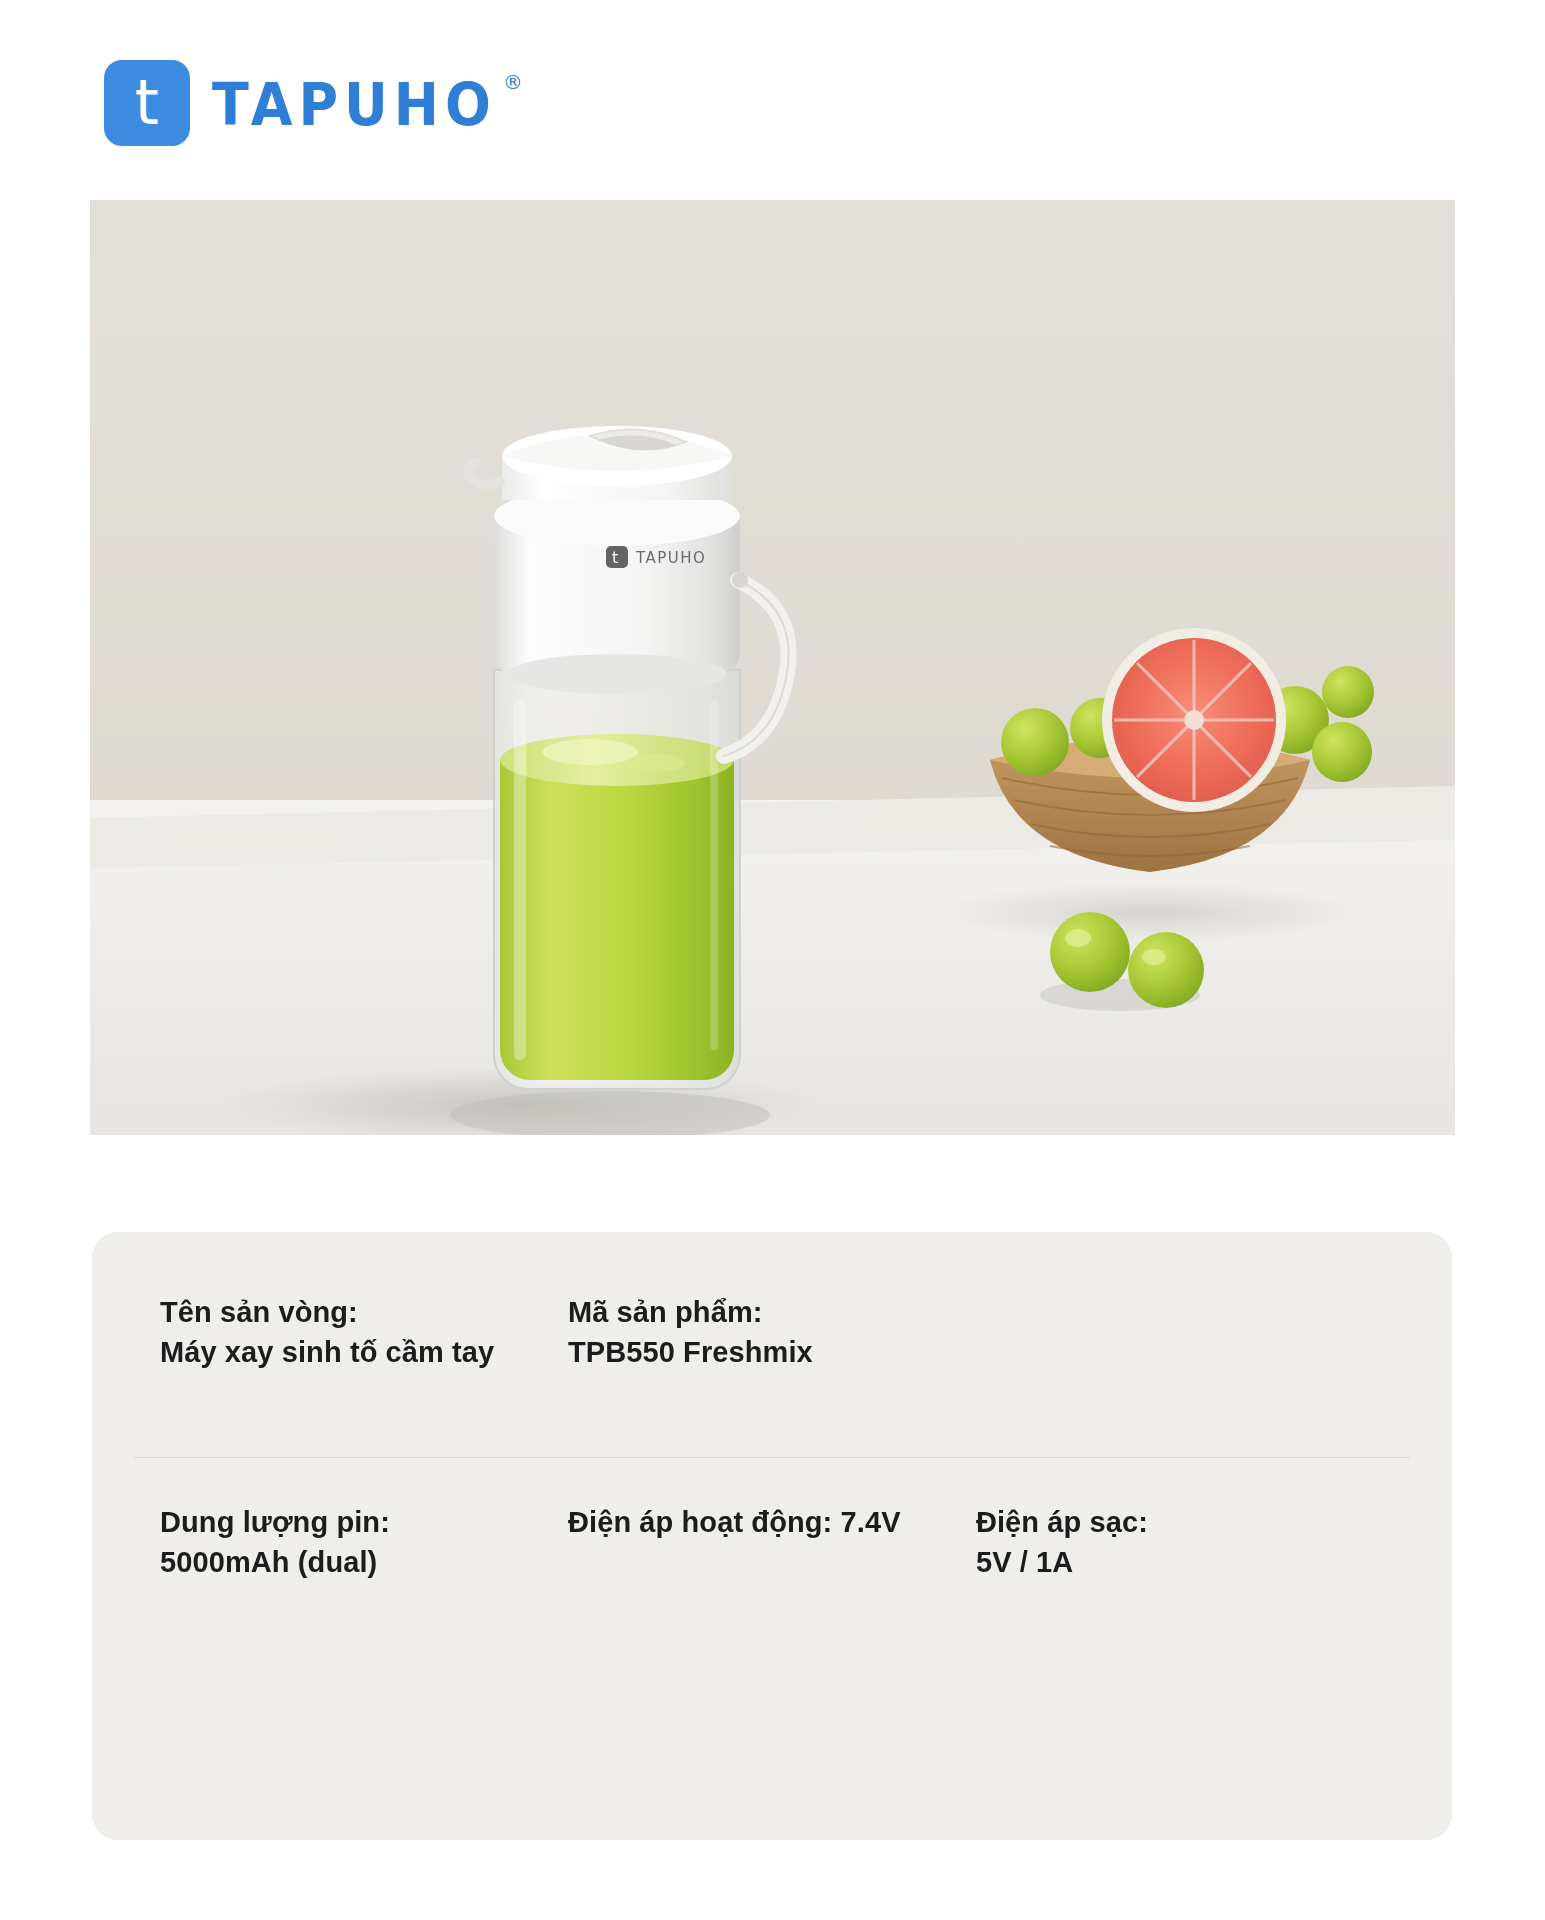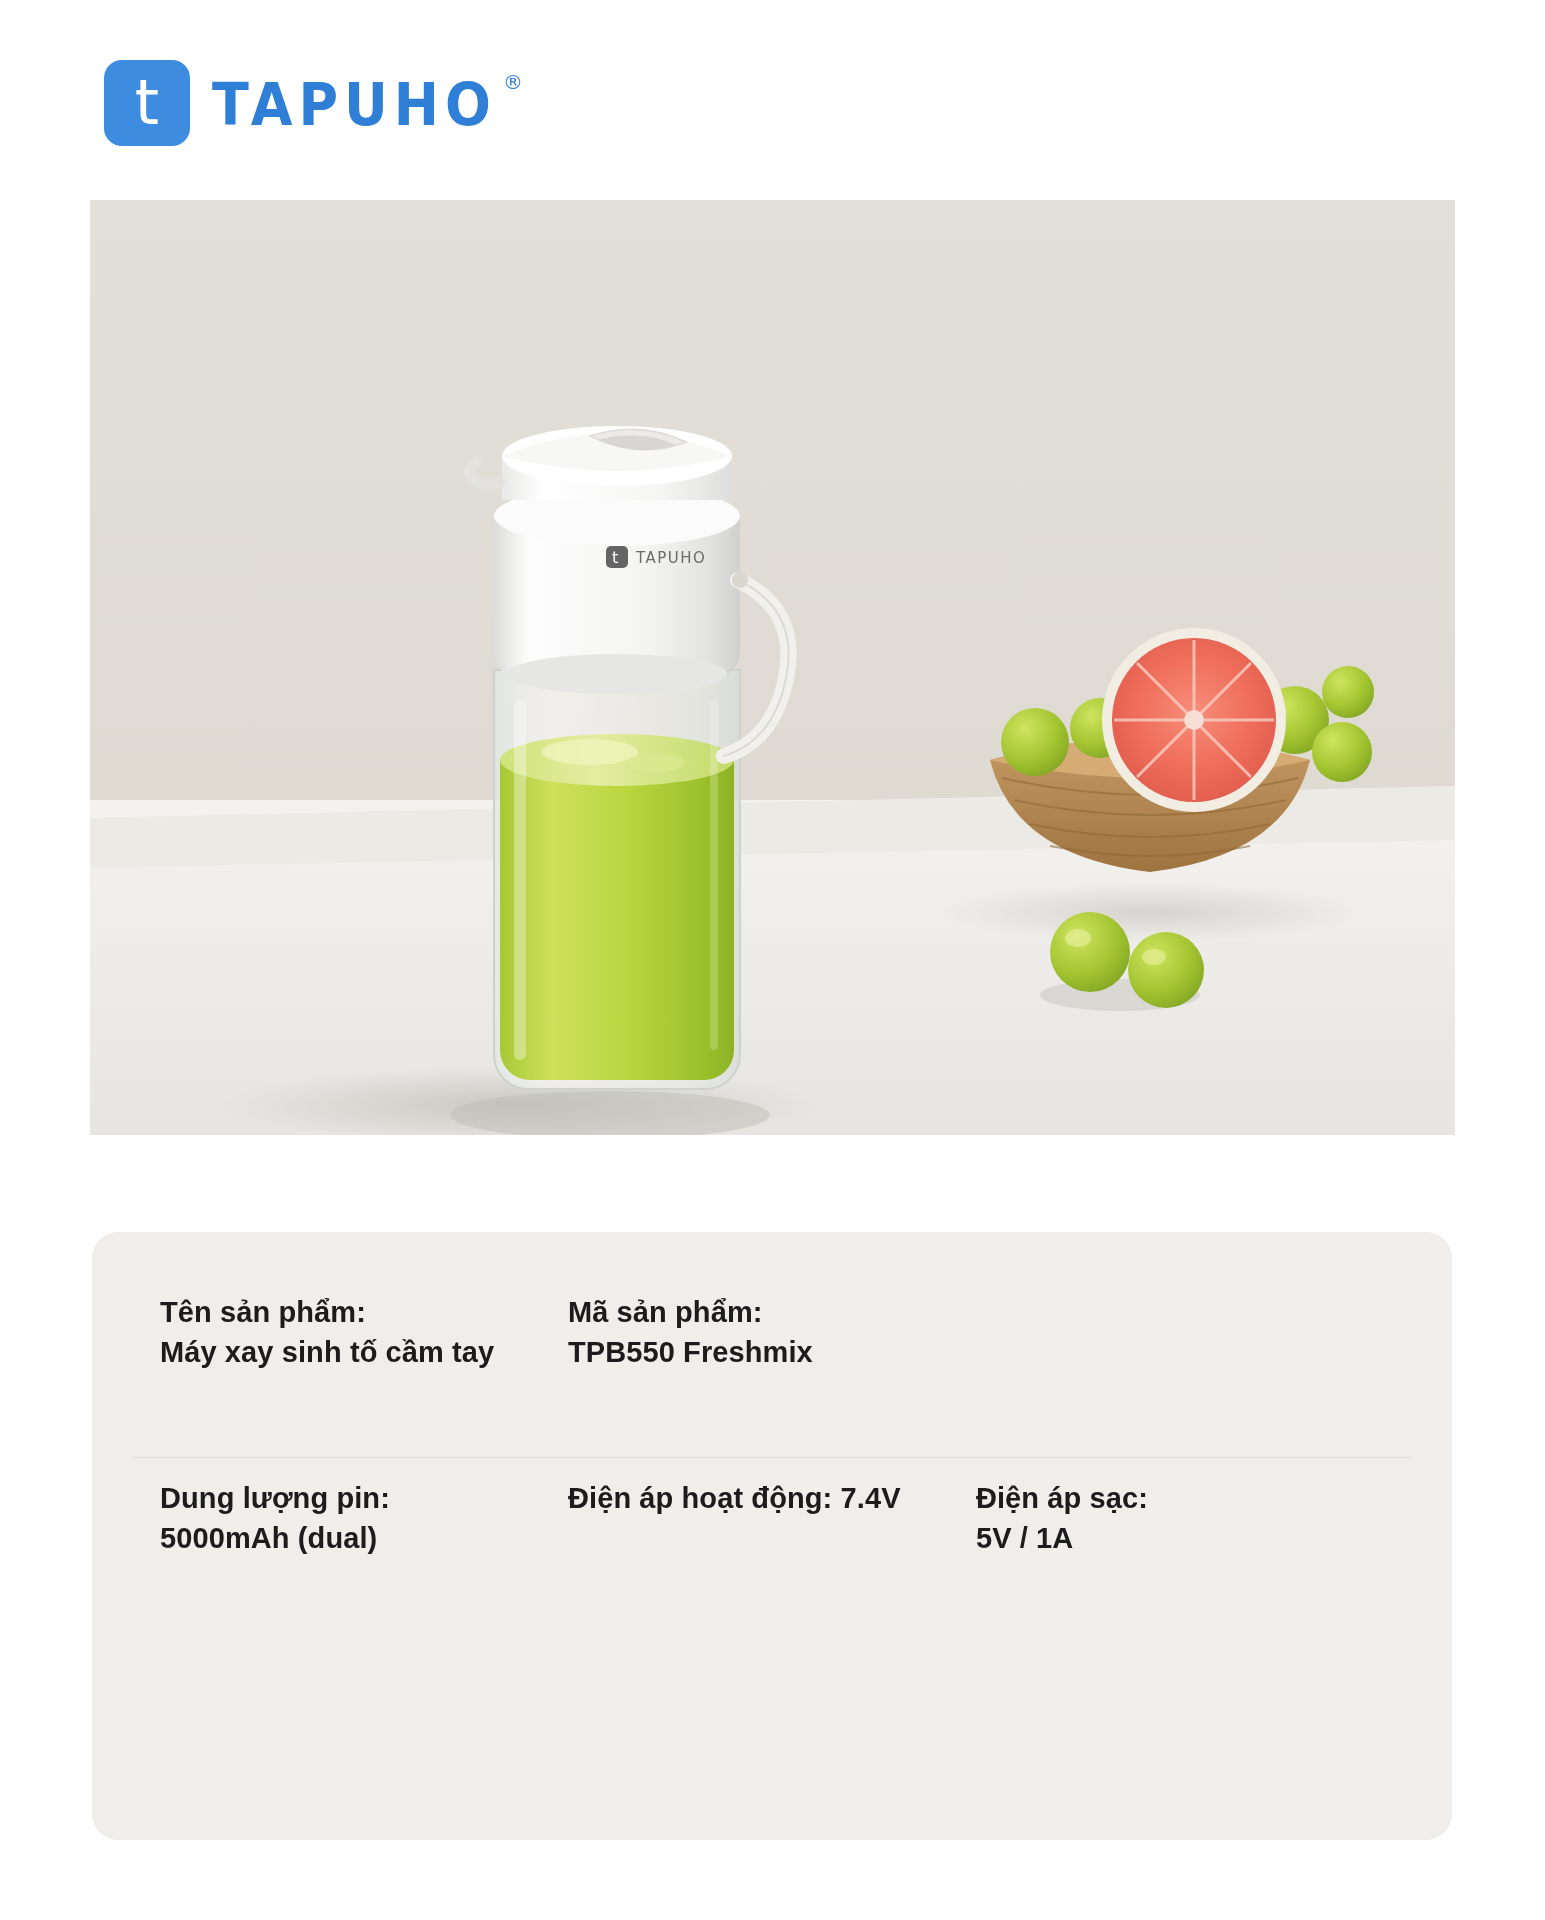--- a/index.html
+++ b/index.html
@@ -99,21 +99,21 @@
   }
   .spec-row {
     display: flex;
     align-items: flex-start;
     height: 173px;
     padding-left: 26px;
     padding-right: 26px;
   }
   .spec-row.mid, .spec-row.last {
     border-top: 1.5px solid #ddd9d3;
-    padding-top: 20px;
+    padding-top: 44px;
   }
   .spec-row.first { padding-top: 8px; }
   .spec-cell {
     width: 33.33%;
     padding-right: 24px;
     font-size: 29px;
     line-height: 1.38;
     color: #1c1c1c;
     letter-spacing: 0.1px;
   }
@@ -274,21 +274,21 @@
         <ellipse cx="988" cy="738" rx="13" ry="9" fill="#e6f09a" opacity="0.7"></ellipse>
         <ellipse cx="1064" cy="757" rx="12" ry="8" fill="#e6f09a" opacity="0.65"></ellipse>
       </g>
     </svg>
   </div>
 
   <div class="spec-card">
 
     <div class="spec-row first">
       <div class="spec-cell">
-        <b>Tên sản phẩm:</b><br>
+        <b>Tên sản vòng:</b><br>
         <span class="val">Máy xay sinh tố cầm tay</span>
       </div>
       <div class="spec-cell">
         <b>Mã sản phẩm:</b><br>
         <span class="val">TPB550 Freshmix</span>
       </div>
     </div>
 
     <div class="spec-row mid">
       <div class="spec-cell">

